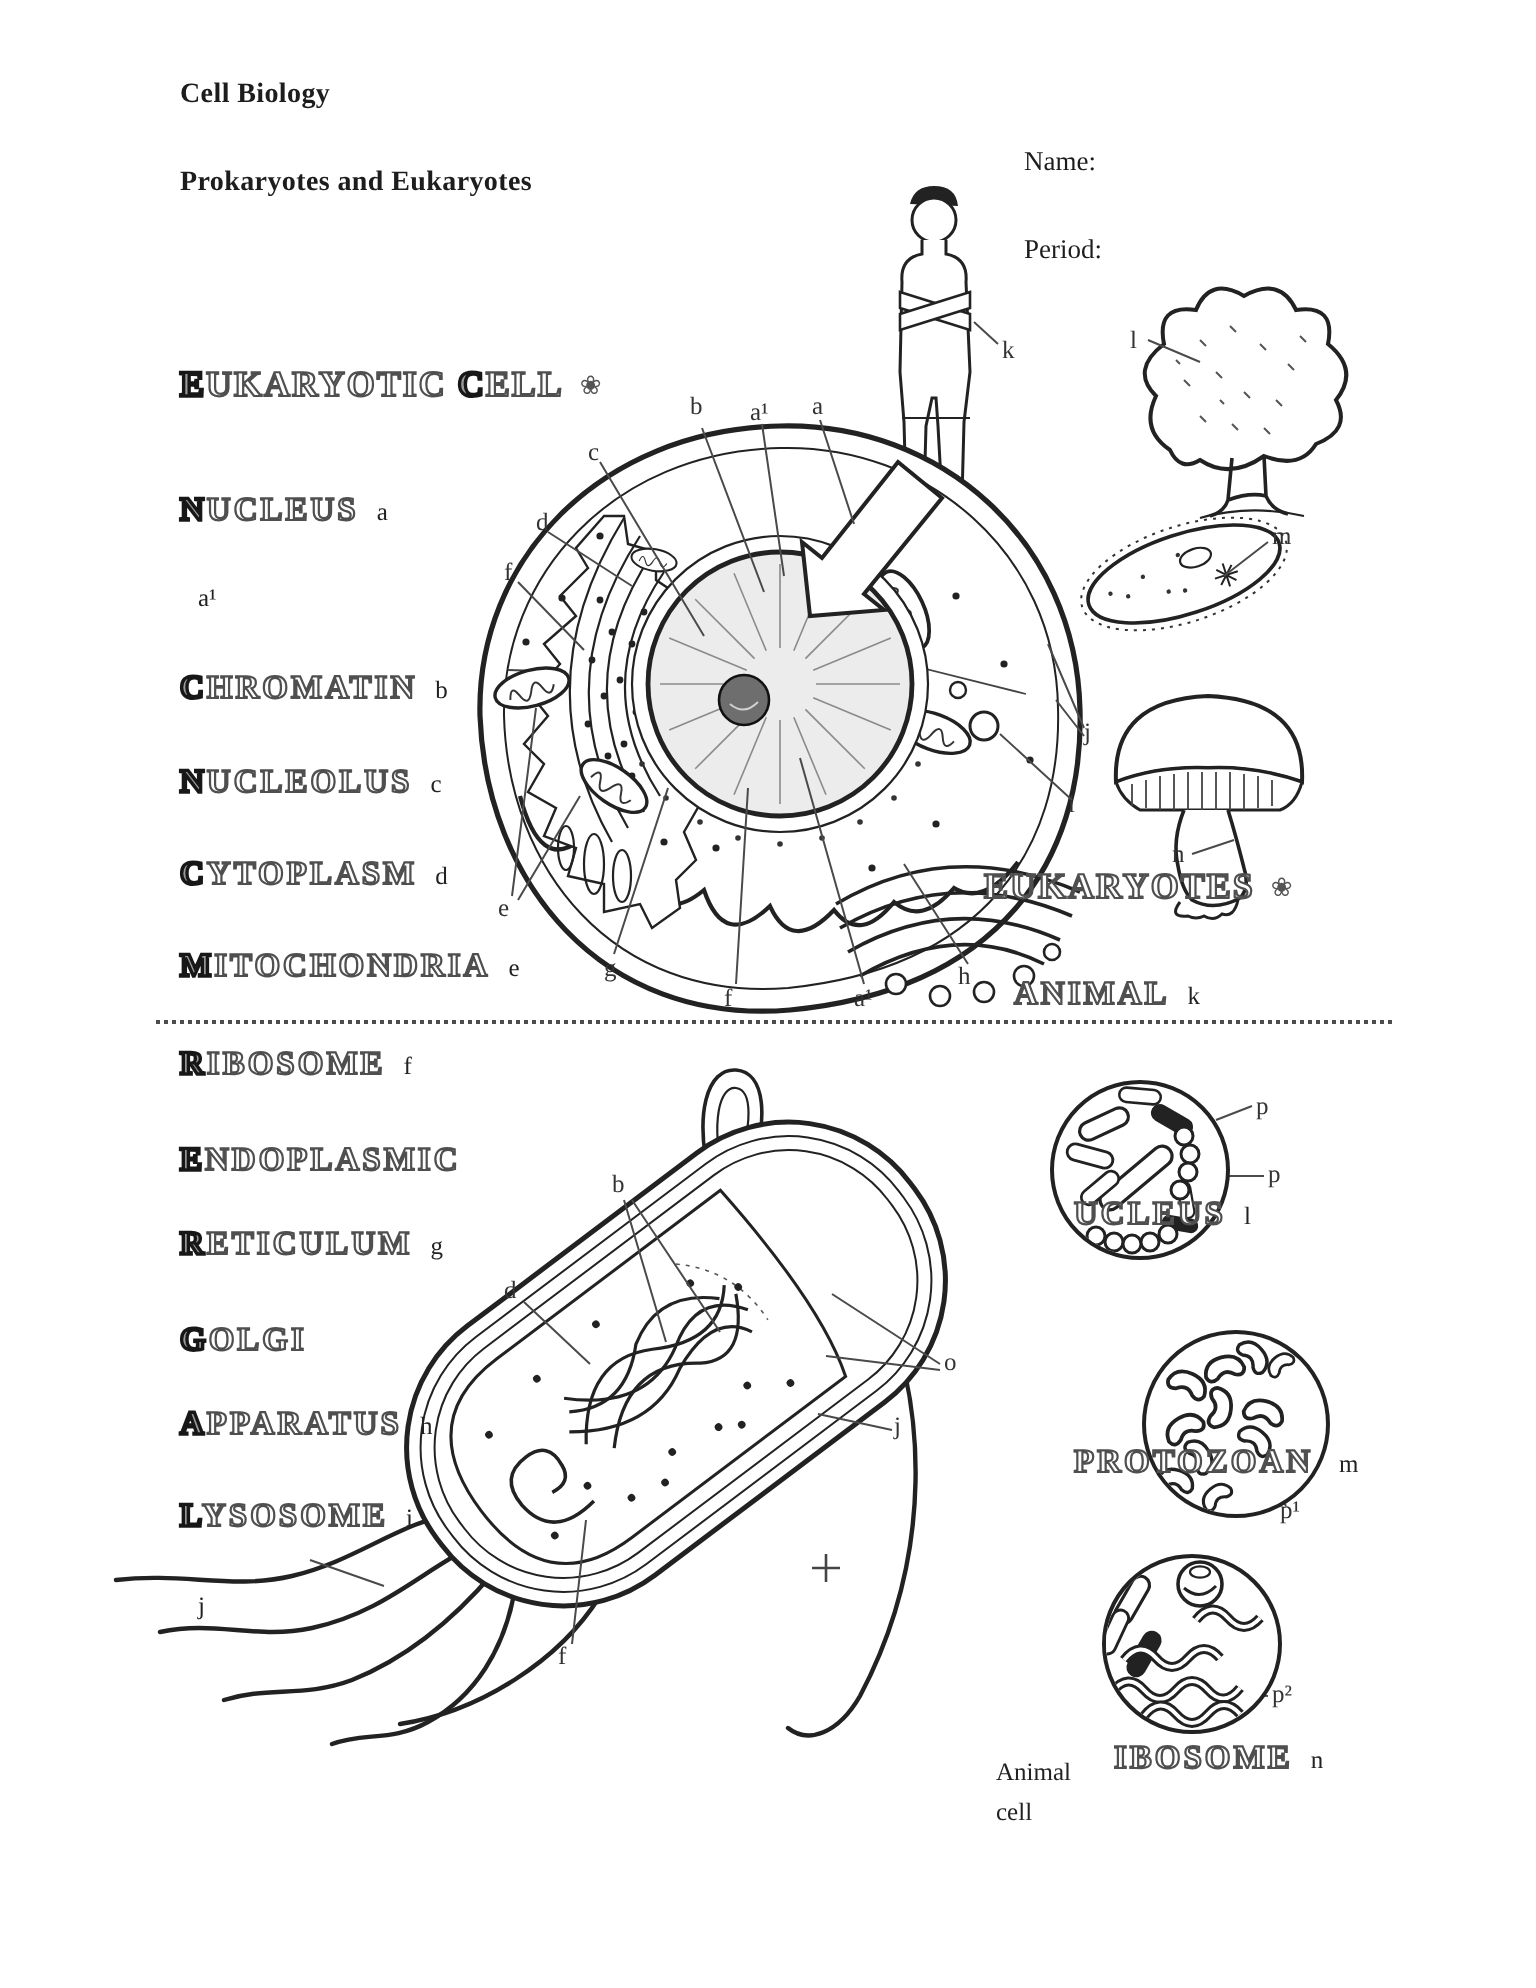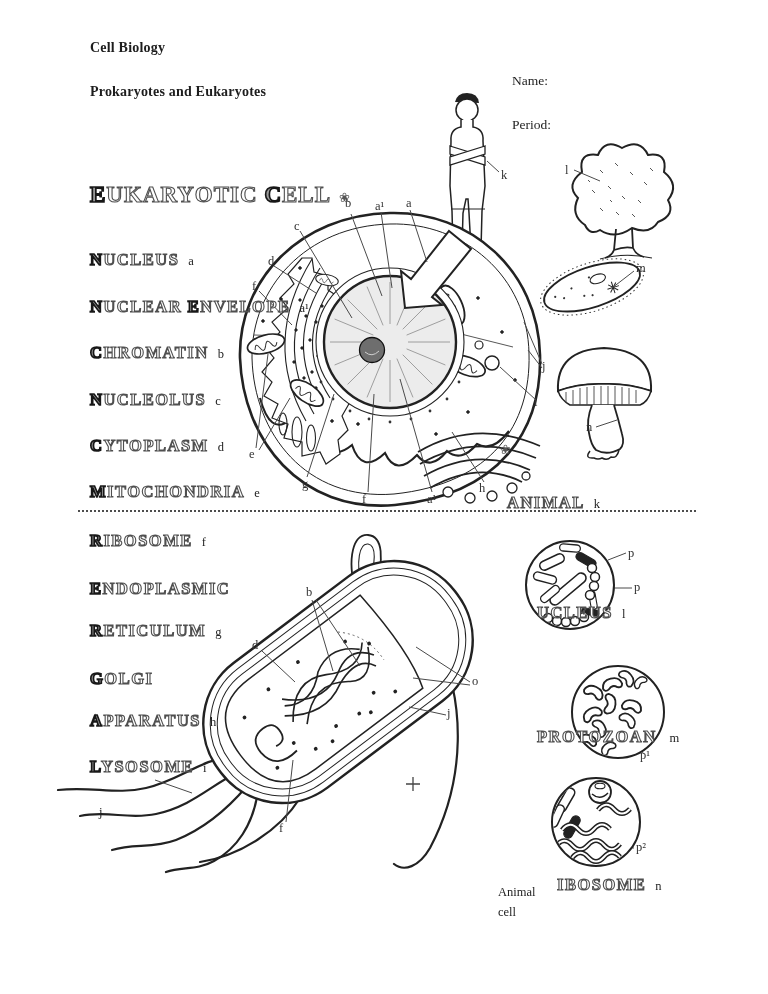--- a/index.html
+++ b/index.html
@@ -5,21 +5,21 @@
   html,body{margin:0;padding:0;background:#888;}
   .page{position:relative;width:768px;height:994px;background:#ffffff;overflow:hidden;
         font-family:Liberation Serif, serif;color:#1d1d1d;}
   .abs{position:absolute;}
   .hdr{font-size:14px;font-weight:700;letter-spacing:.2px;}
   .hdr-r{font-size:13.5px;font-weight:400;}
   
   .ot{color:#fdfdfd;-webkit-text-stroke:1.1px #4f4f4f;font-weight:700;letter-spacing:1.5px;
       font-size:16.5px;white-space:nowrap;}
   .ot .cap{-webkit-text-stroke:1.7px #171717;color:#9a9a9a;}
-  .ot-head{font-size:23px;letter-spacing:1px;}
+  .ot-head{font-size:18px;letter-spacing:1px;}
   .row{display:flex;align-items:flex-end;}
   .key{font-size:12.5px;font-weight:400;color:#222;margin-left:9px;margin-bottom:1px;
        -webkit-text-stroke:0;letter-spacing:0;}
   .star{font-size:13px;color:#555;margin-left:8px;margin-bottom:2px;-webkit-text-stroke:0;}
   .co{position:absolute;font-size:12.5px;color:#333;white-space:nowrap;}
   .cap-label{font-size:12.5px;color:#222;line-height:20px;white-space:nowrap;}
   .divider{border-top:2px dotted #4d4d4d;height:0;}
   svg.art{position:absolute;left:0;top:0;z-index:0;}
   .txt{position:relative;z-index:2;}
 </style>
@@ -290,21 +290,20 @@
 
   <div class="abs txt row" style="left:90px;top:118px">
     <span class="ot ot-head capfirst"><span class="cap">E</span>UKARYOTIC <span class="cap">C</span>ELL</span>
     <span class="star">❀</span>
   </div>
   <div class="abs txt row" style="left:90px;top:160px">
       <span class="ot capfirst"><span class="cap">N</span>UCLEUS</span>
       <span class="key">a</span>
     </div>
   <div class="abs txt row" style="left:90px;top:187px">
-      <span class="ot capfirst"><span class="cap">N</span>UCLEAR <span class="cap">E</span>NVELOPE</span>
       <span class="key">a¹</span>
     </div>
   <div class="abs txt row" style="left:90px;top:213px">
       <span class="ot capfirst"><span class="cap">C</span>HROMATIN</span>
       <span class="key">b</span>
     </div>
   <div class="abs txt row" style="left:90px;top:240px">
       <span class="ot capfirst"><span class="cap">N</span>UCLEOLUS</span>
       <span class="key">c</span>
     </div>
@@ -336,20 +335,21 @@
     </div>
   <div class="abs txt row" style="left:90px;top:447px">
       <span class="ot capfirst"><span class="cap">L</span>YSOSOME</span>
       <span class="key">i</span>
     </div>
   <div class="abs txt row" style="left:90px;top:475px">
       <span class="key">j</span>
     </div>
 
   <div class="abs txt row" style="left:492px;top:96px">
+    <span class="ot ot-head">EUKARYOTES</span>
     <span class="star">❀</span>
   </div>
   <div class="abs txt row" style="left:507px;top:129px">
       <span class="ot">ANIMAL</span>
       <span class="key">k</span>
     </div>
   <div class="abs txt row" style="left:537px;top:219px">
       <span class="ot">UCLEUS</span>
       <span class="key">l</span>
     </div>

